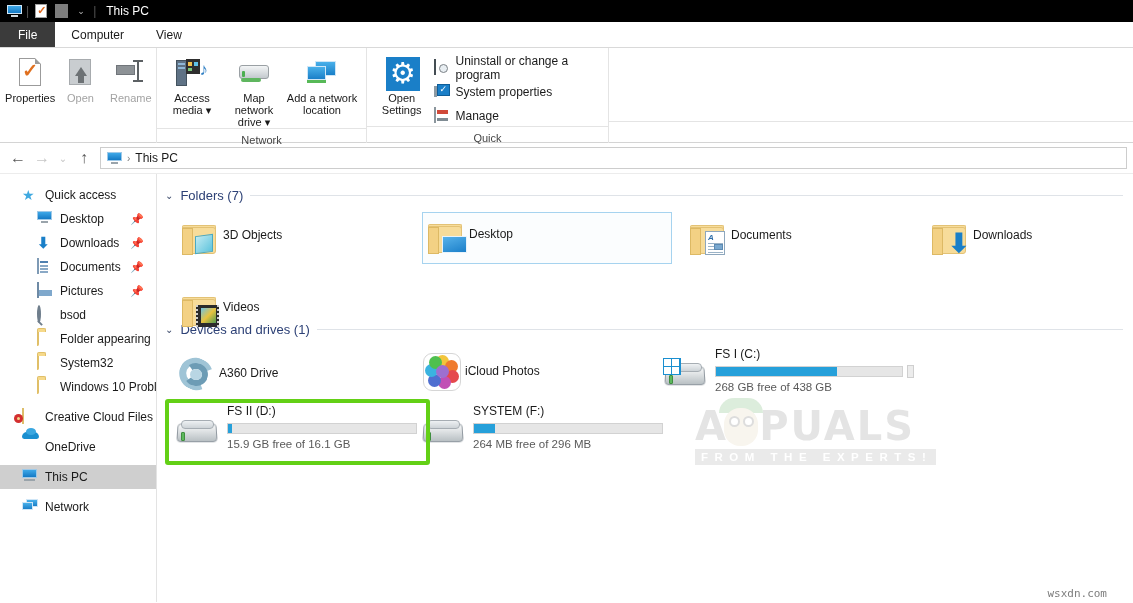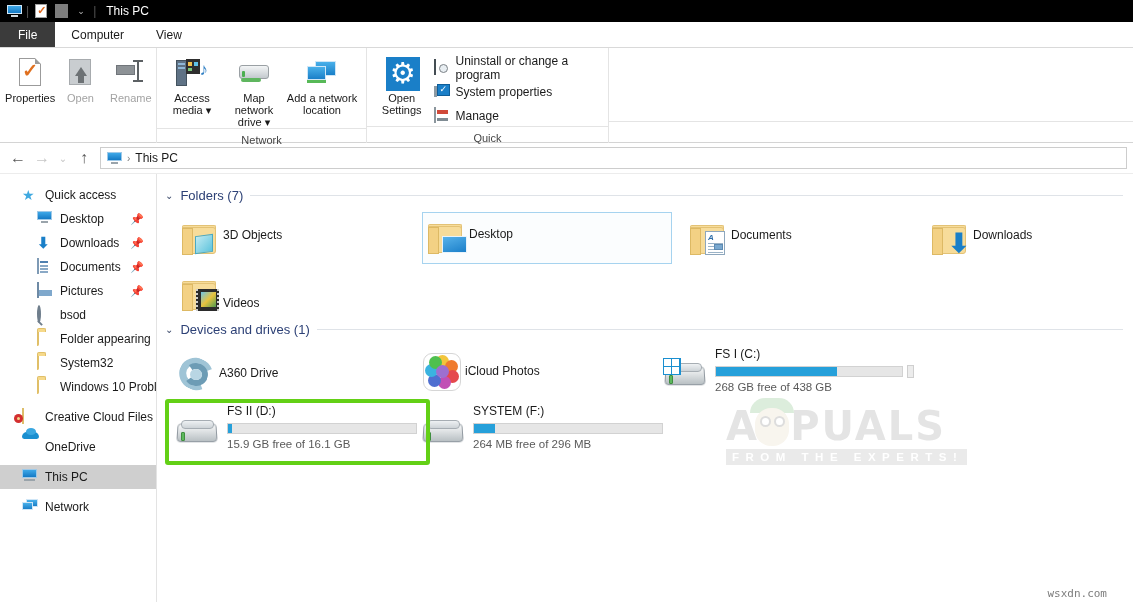--- a/index.html
+++ b/index.html
@@ -238,21 +238,21 @@
   .drivetile .dico{ position:absolute; left:8px; top:16px; }
   .drivetile .dname{ position:absolute; left:58px; top:2px; font-size:12px; color:#1a1a1a; white-space:nowrap;}
   .drivetile .bar{ position:absolute; left:58px; top:21px; height:11px; background:#e6e6e6; border:1px solid #d2d2d2;}
   .drivetile .fill{ position:absolute; left:0; top:0; height:100%; background:#26a0da; }
   .drivetile .dfree{ position:absolute; left:58px; top:36px; font-size:11.5px; color:#5a5a5a; white-space:nowrap;}
   .drivetile .endcap{ position:absolute; top:20px; width:7px; height:13px; background:#ececec; border:1px solid #cfcfcf;}
 
   .greenbox{ position:absolute; border:4px solid #63d016; border-radius:3px; pointer-events:none;}
 
   
-  .wm{ position:absolute; opacity:.18;margin-left:31px; }
+  .wm{ position:absolute; opacity:.18; }
   .wm .txt{ font-size:40px; font-weight:bold; letter-spacing:2px; color:#6b6b6b; line-height:40px;
             font-family:"DejaVu Sans", sans-serif;}
   .wm .sub{ margin-top:3px; background:#8a8a8a; color:#fff; font-size:11.5px; font-weight:bold;
             letter-spacing:6.5px; padding:2px 4px 2px 6px; text-align:center;}
   .wm .face{ position:absolute; left:24px; top:-8px; width:46px; height:52px; }
   .wm .face .hat{ position:absolute; left:0; top:0; width:44px; height:15px; background:#3f9b3f; border-radius:18px 18px 0 0;}
   .wm .face .head{ position:absolute; left:5px; top:10px; width:34px; height:38px; background:#d9c7a0; border-radius:16px;}
   .wm .face .eye{ position:absolute; top:18px; width:11px; height:11px; border:2px solid #444; border-radius:50%; background:#fff;}
 
   .footer{ position:absolute; right:26px; bottom:3px; font-size:11px; color:#7d7d7d;
@@ -540,21 +540,21 @@
           <div class="f48">
               <div class="tab"></div>
               <div class="back"></div>
               <div class="front"></div>
             <div class="badgedl">⬇</div>
             </div>
         </div>
         <div class="tlabel">Downloads</div>
       </div>
 
-      <div class="tile" style="left:20px; top:64px; width:250px;align-items:center;">
+      <div class="tile" style="left:20px; top:80px; width:250px;">
         <div class="ticon">
           <div class="f48">
               <div class="tab"></div>
               <div class="back"></div>
               <div class="front"></div>
             <div class="badgevid">
                 <span class="p"></span>
               </div>
             </div>
         </div>

